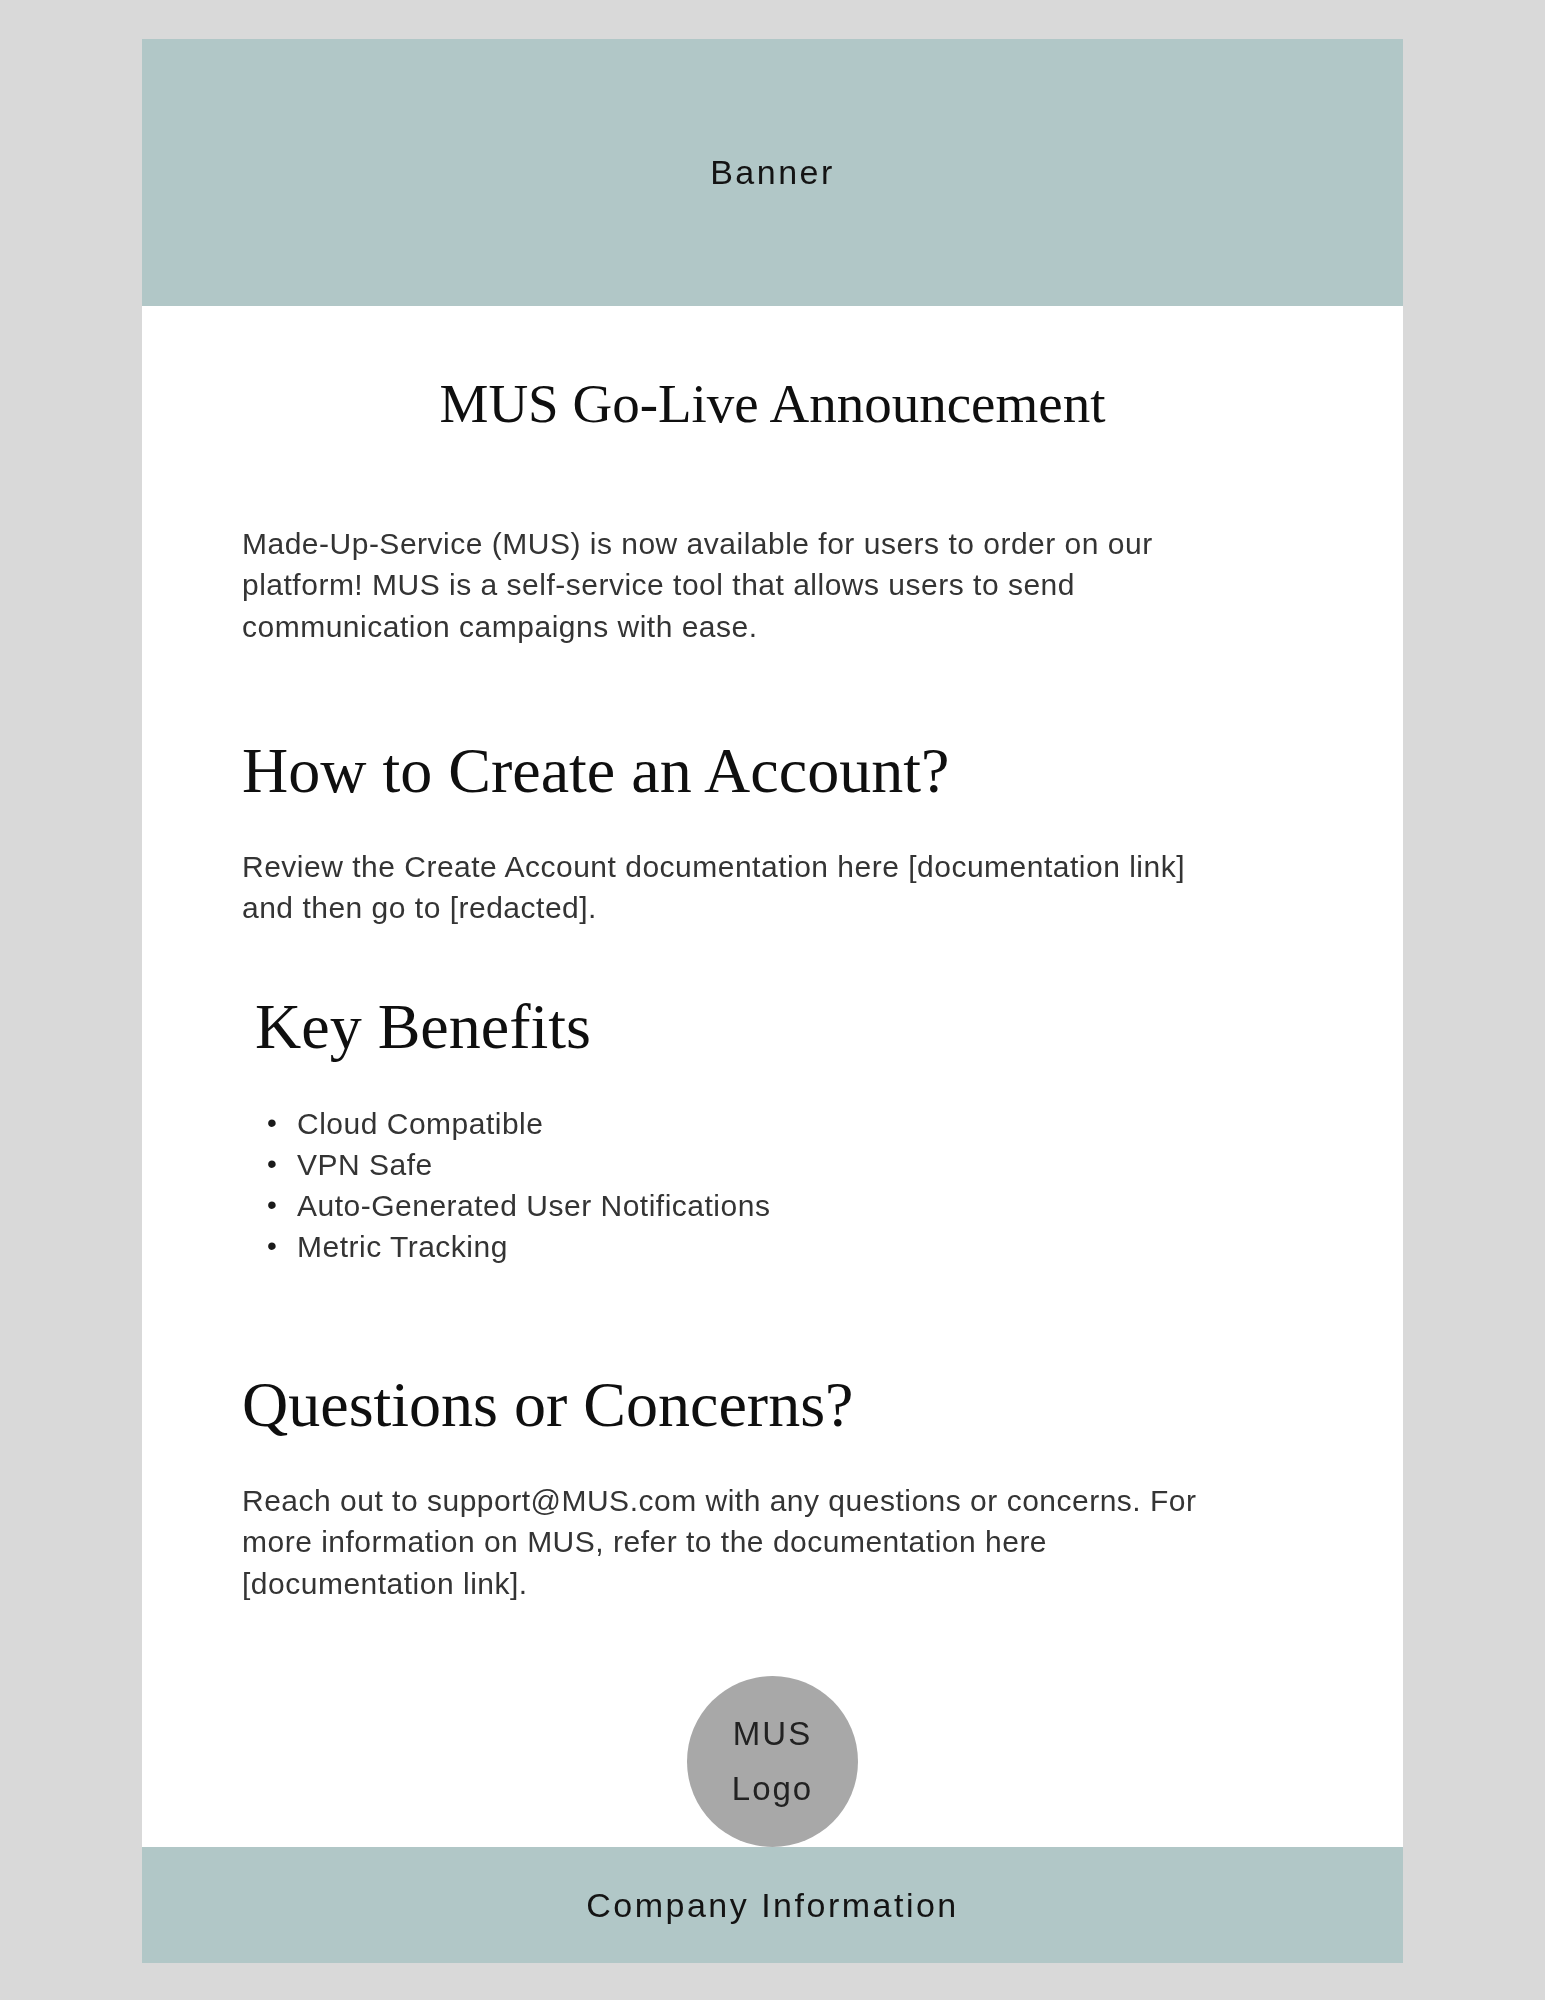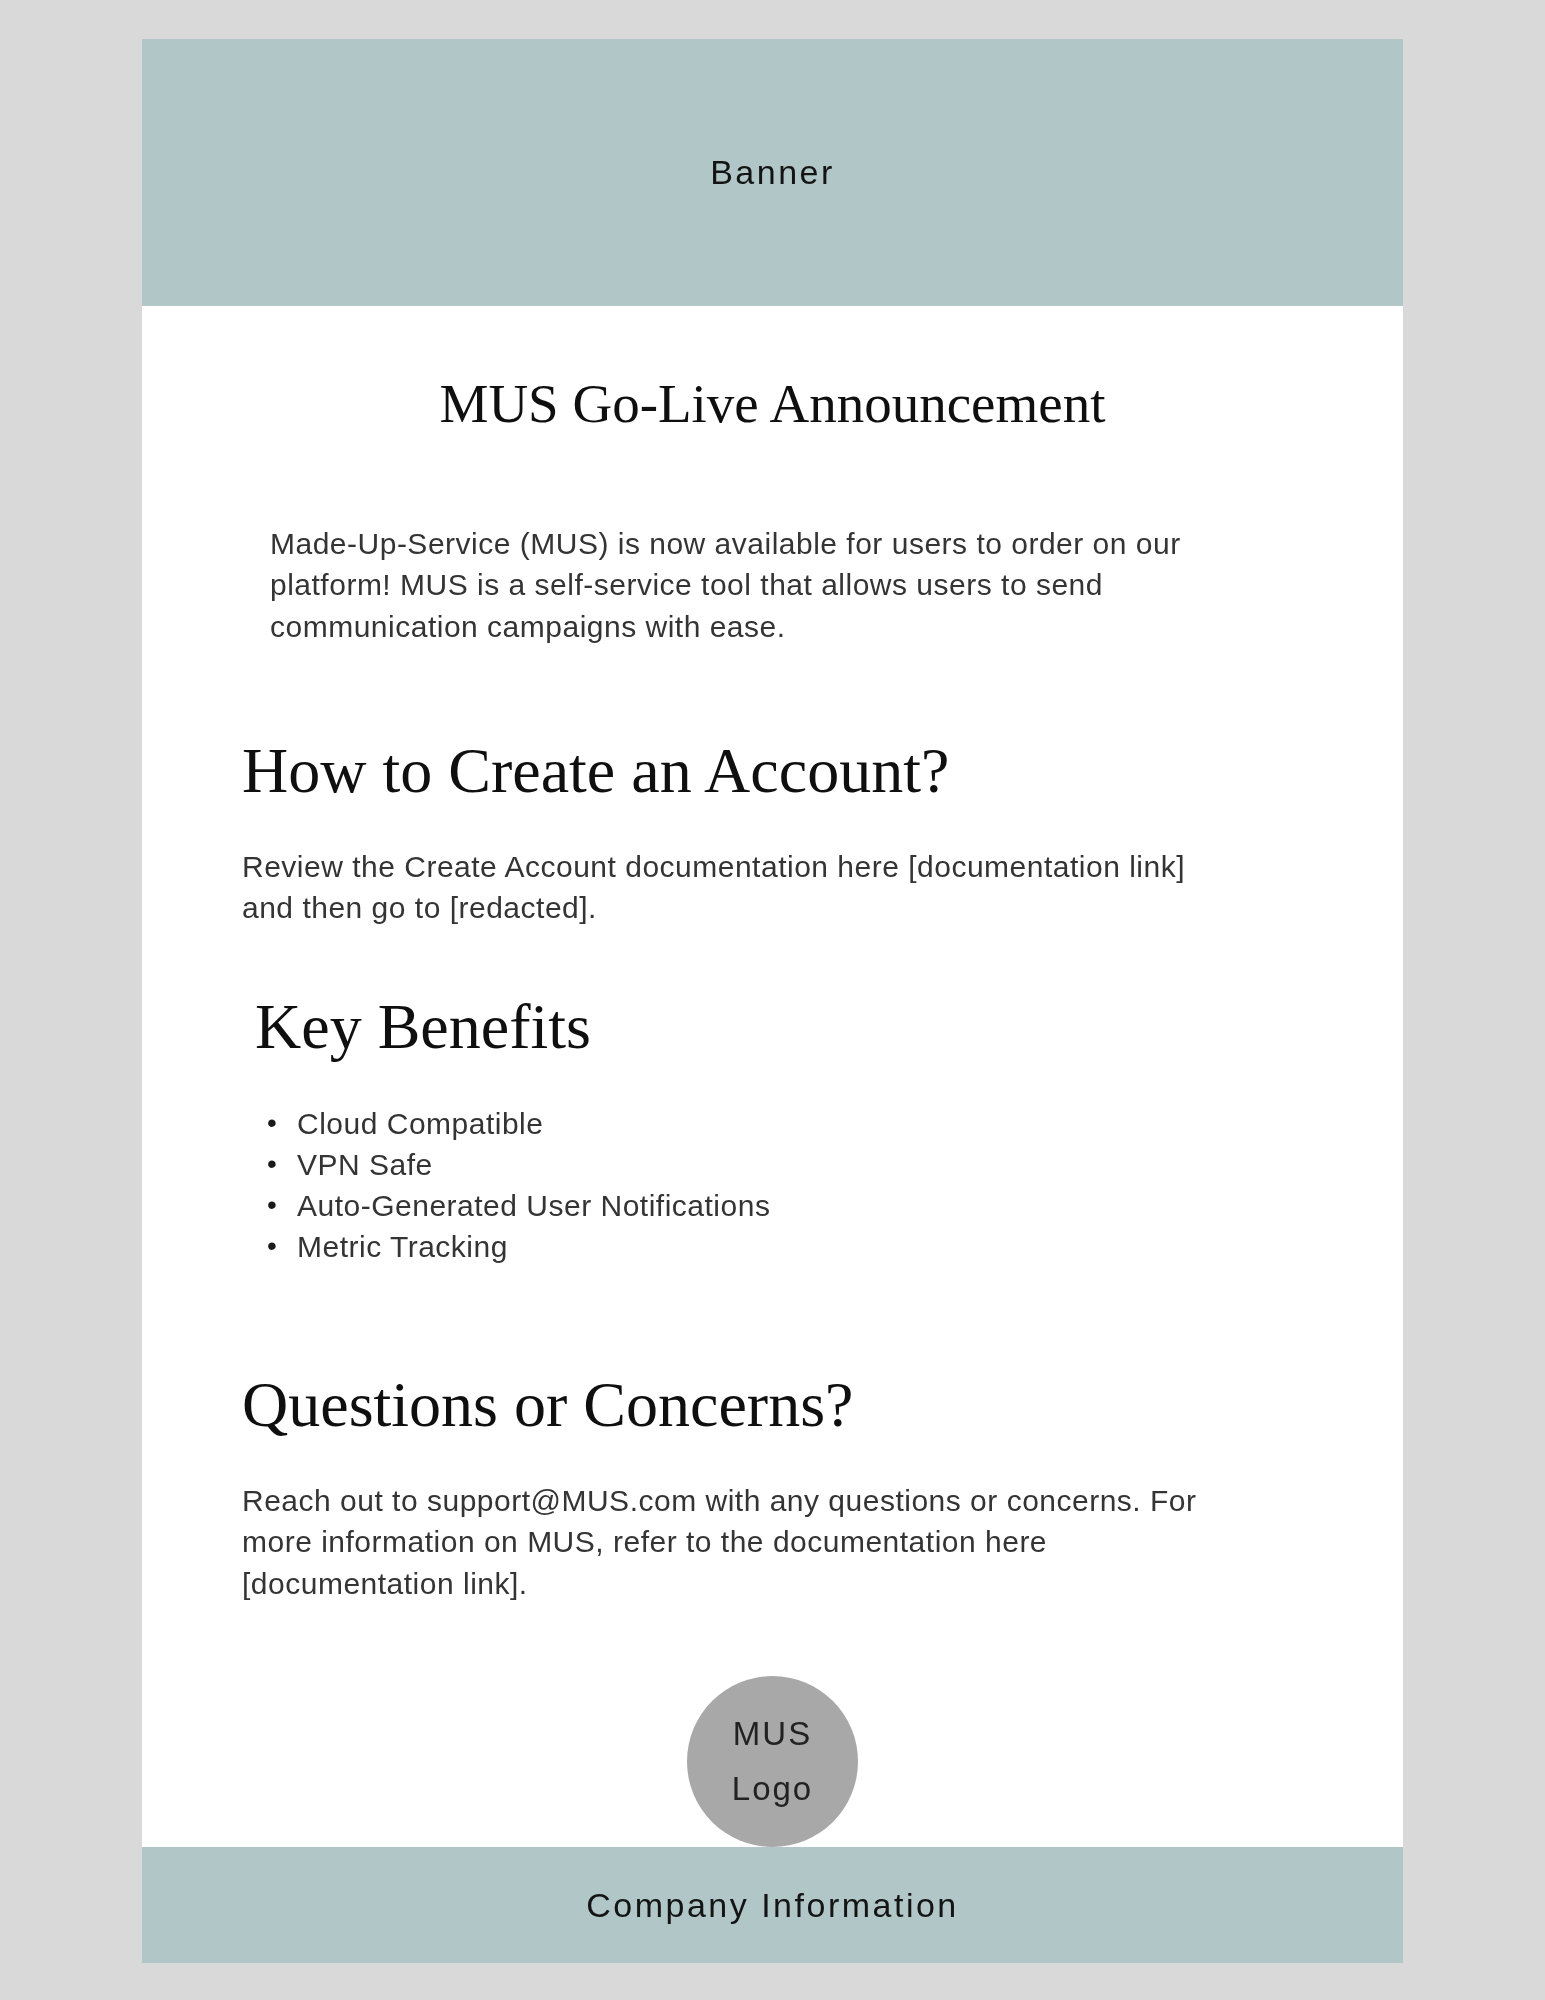--- a/index.html
+++ b/index.html
@@ -47,21 +47,21 @@
     color:#0f0f0f;
     text-align:center;
   }
   .para{
     margin:0;
     font-size:30px;line-height:1.38;
     font-weight:300;letter-spacing:0.5px;
     color:var(--text-body);
     white-space:pre-line;
   }
-  .intro{margin-top:84px;margin-left:28px;}
+  .intro{margin-top:84px;}
   .section-heading{
     margin:0;
     font-family:"Liberation Serif","DejaVu Serif",serif;
     font-weight:400;
     font-size:64px;line-height:1.2;
     color:#0f0f0f;
   }
   .heading-create{margin-top:86px;}
   .heading-benefits{margin-top:60px;margin-left:13px;}
   .heading-questions{margin-top:100px;}

